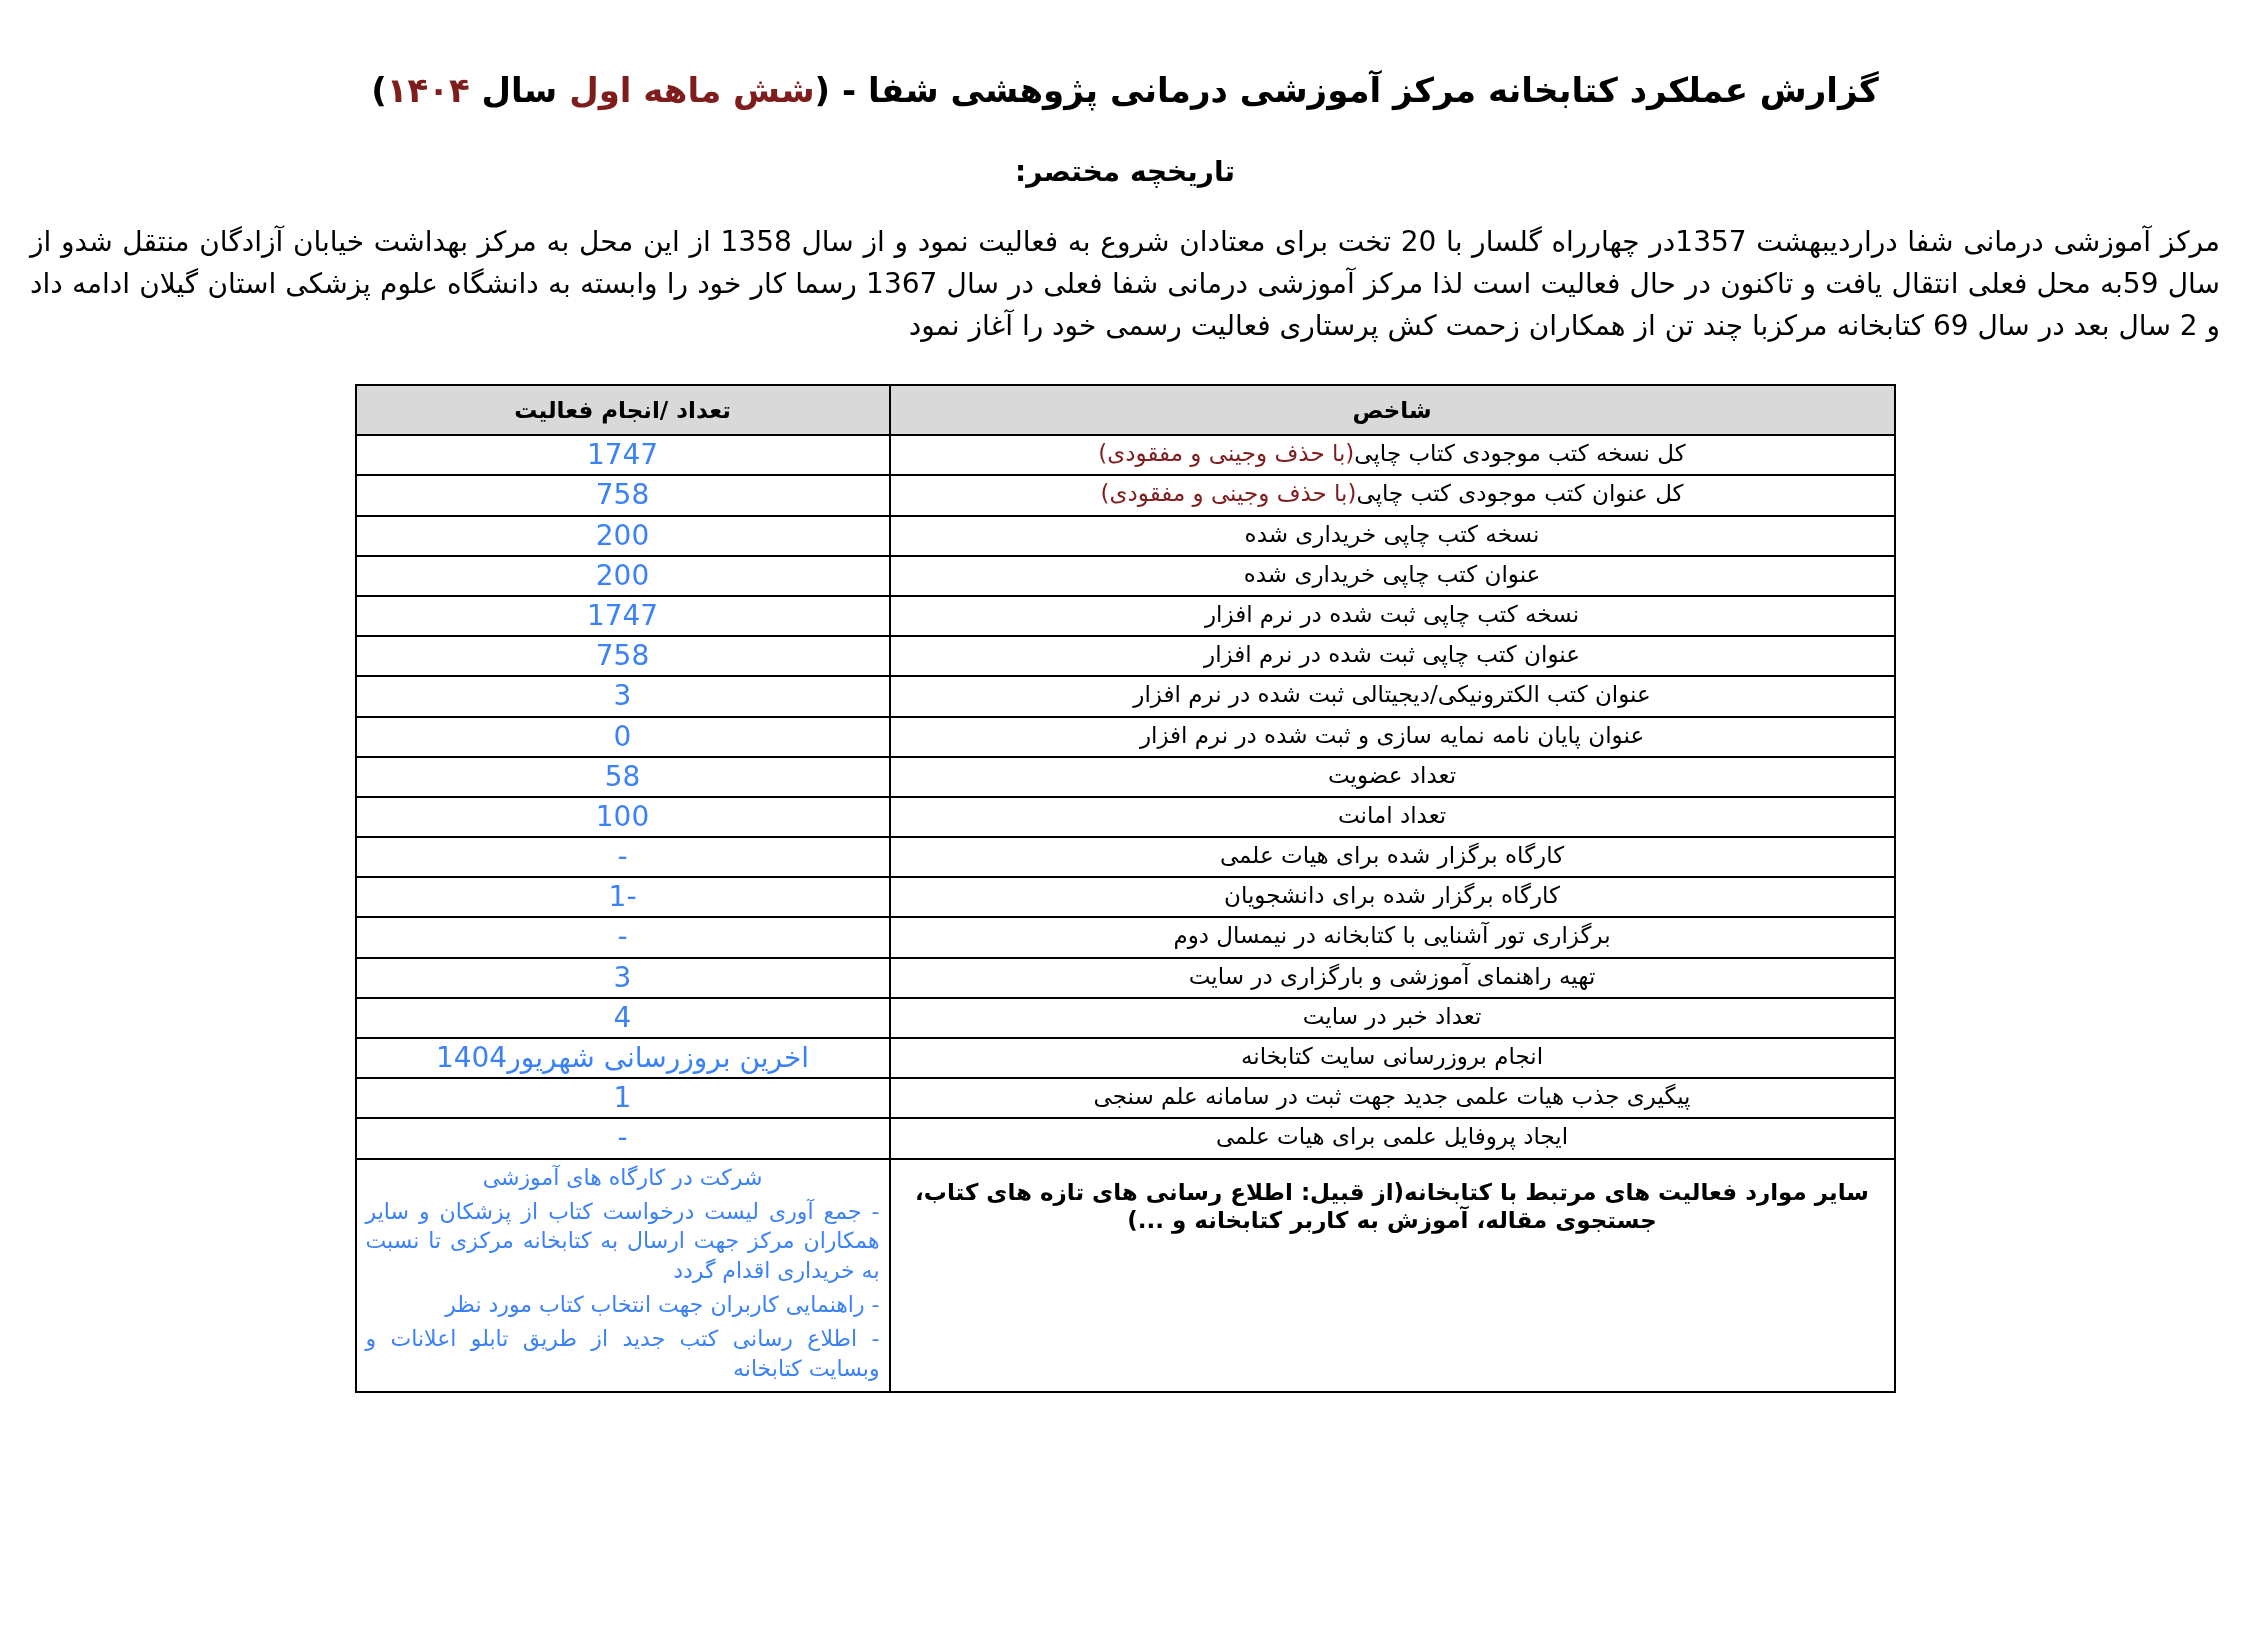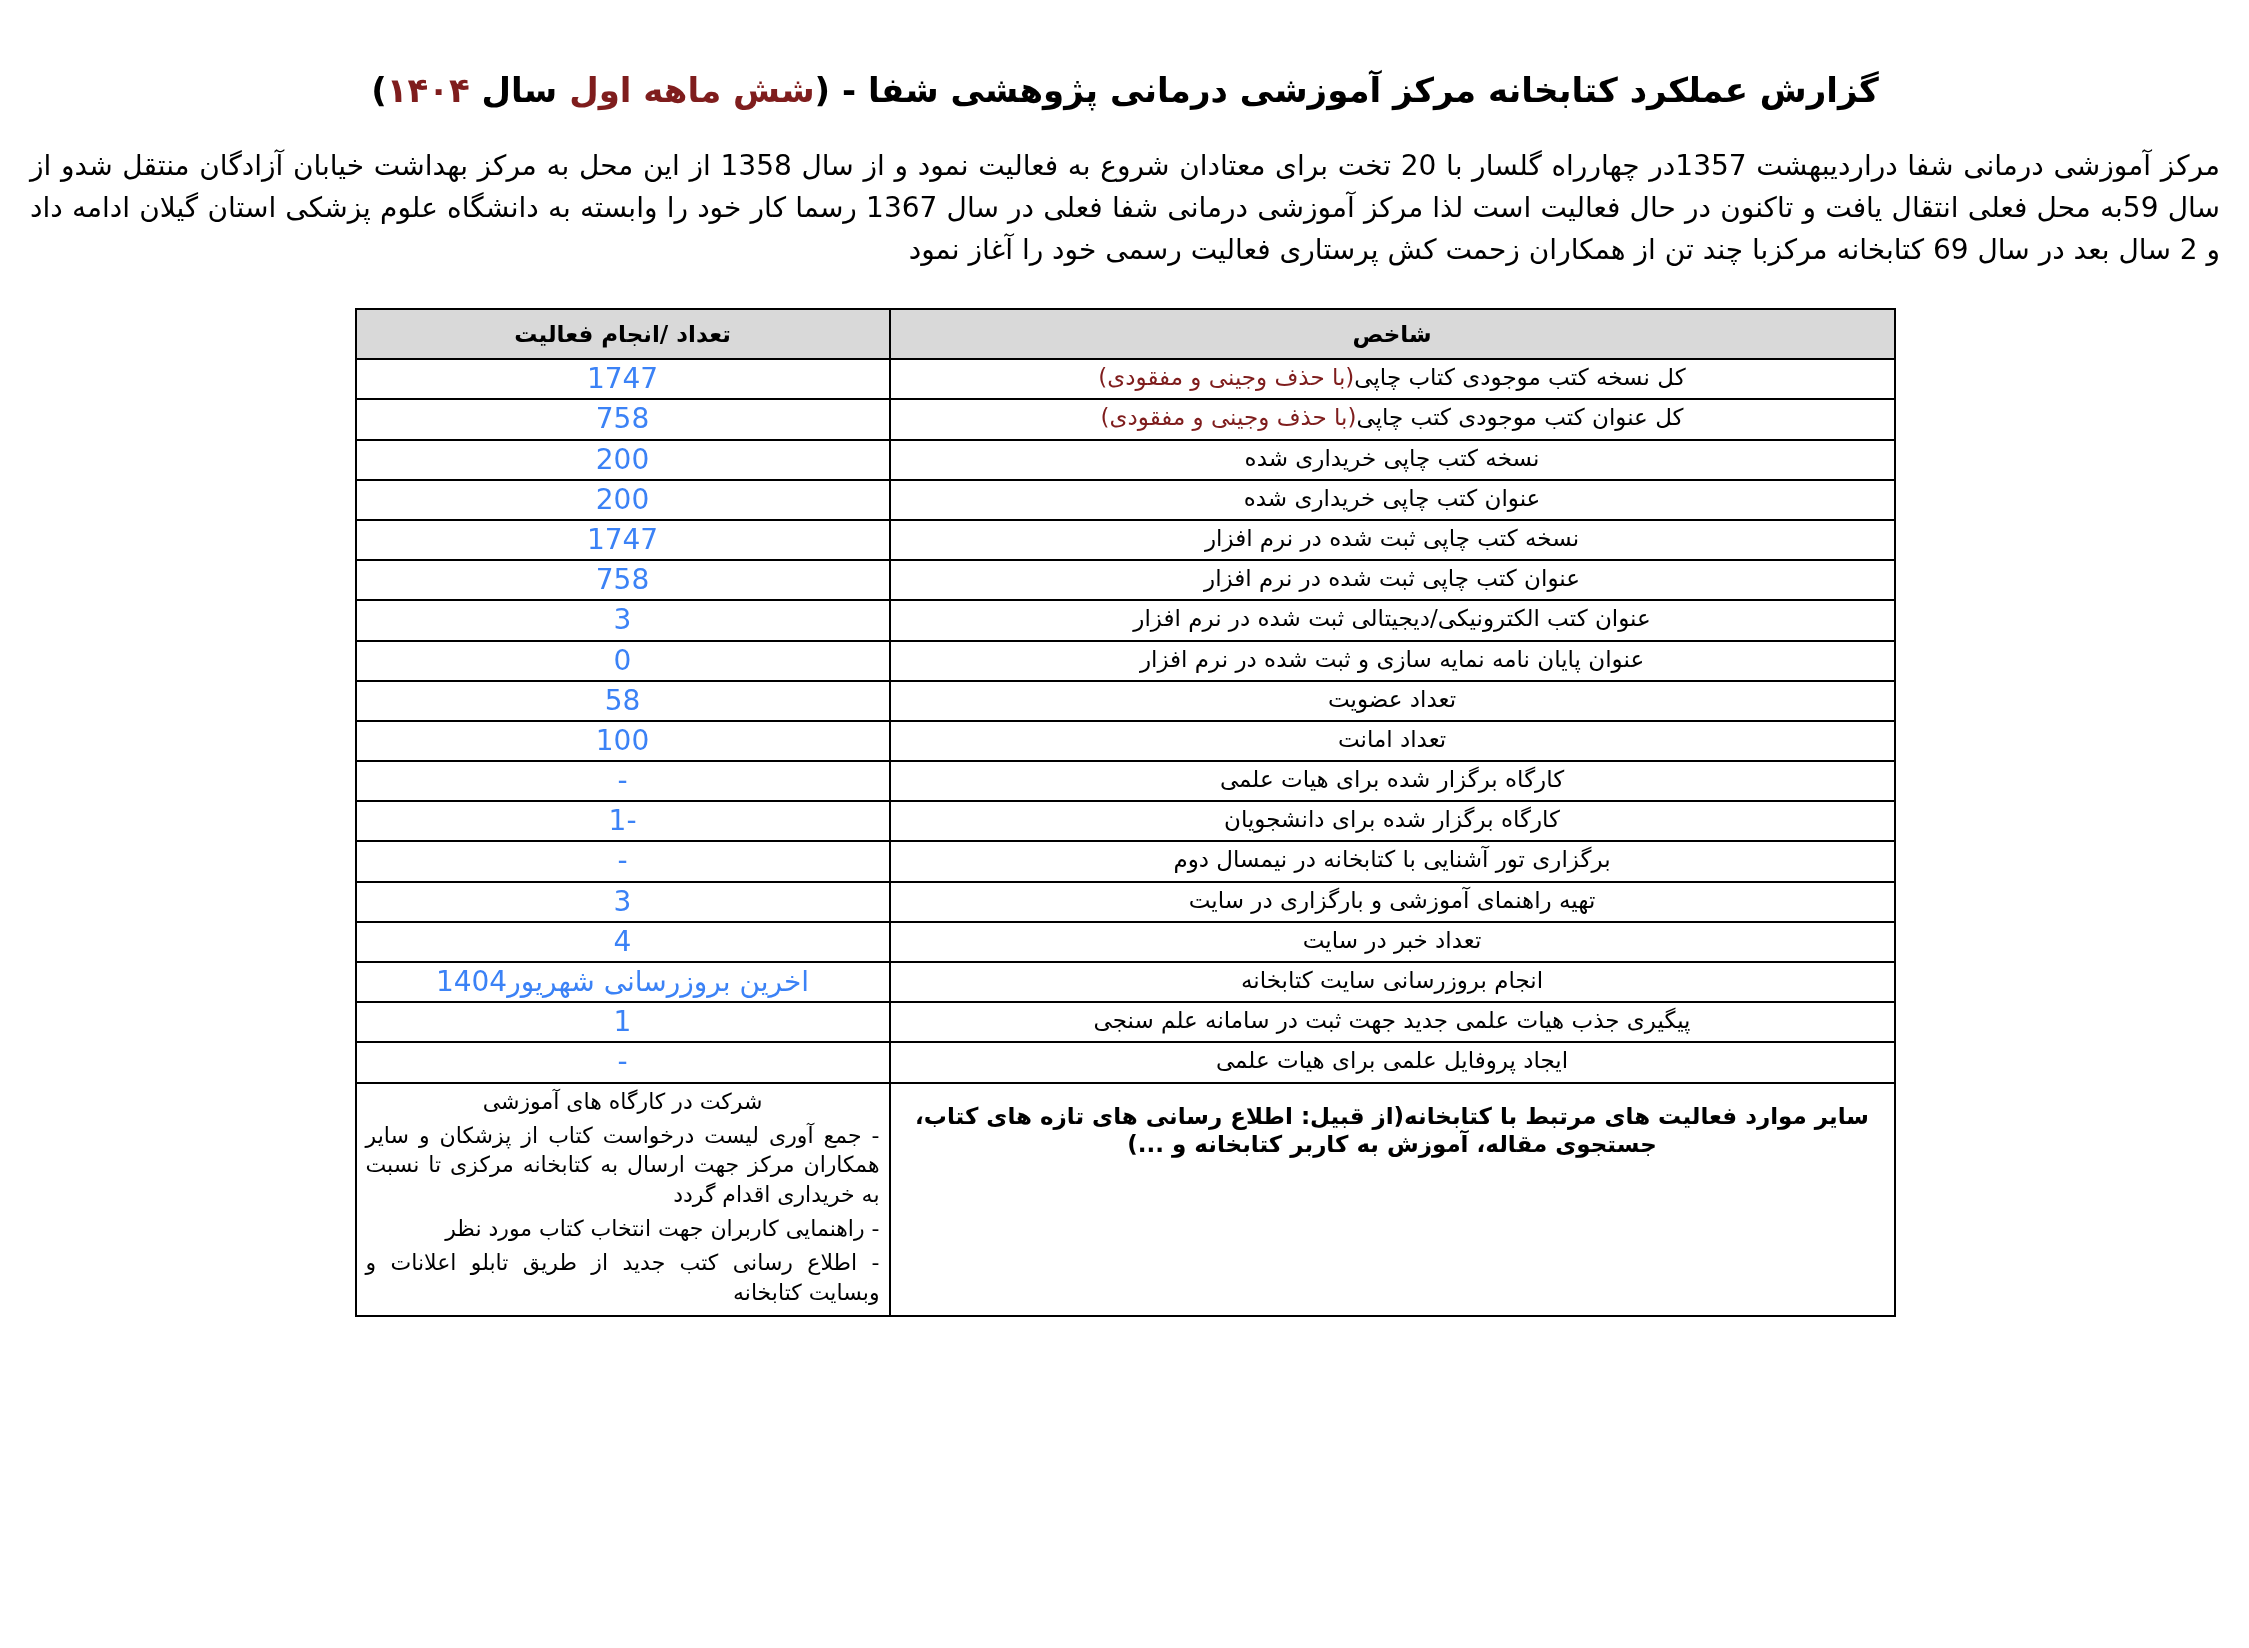--- a/index.html
+++ b/index.html
@@ -45,34 +45,35 @@
     font-size:28px;text-align:center;vertical-align:middle;
     color:#3b82f6;unicode-bidi:plaintext;line-height:1.15;
   }
   tr.last-row td.label{
     vertical-align:top;padding-top:18px;height:auto;font-weight:bold;
   }
   td.activities{
     vertical-align:top;padding:4.4px 10.4px;height:auto;
   }
   .activity{
-    font-size:22px;color:#000000;text-align:justify;line-height:1.35;
+    font-size:22px;color:#3b82f6;text-align:justify;line-height:1.35;
     margin-bottom:4.4px;
   }
   .activity.first{text-align:center;}
 </style>
 </head>
 <body>
 
 <div class="page">
 
   <div class="title">
     <span>گزارش عملکرد کتابخانه مرکز آموزشی درمانی پژوهشی شفا - (</span><span class="red">شش ماهه اول</span><span> سال </span><span class="red">۱۴۰۴</span><span>)</span>
   </div>
 
+  <div class="section-heading">تاریخچه مختصر:</div>
 
   <p class="history">مرکز آموزشی درمانی شفا دراردیبهشت 1357در چهارراه گلسار با 20 تخت برای معتادان شروع به فعالیت نمود و از سال 1358 از این محل به مرکز بهداشت خیابان آزادگان منتقل شدو از سال  59به  محل فعلی انتقال یافت و تاکنون در حال فعالیت است لذا مرکز آموزشی درمانی شفا فعلی در سال 1367 رسما کار خود را وابسته به دانشگاه علوم پزشکی استان گیلان ادامه داد و 2 سال بعد در سال 69 کتابخانه مرکزبا چند تن از همکاران زحمت کش پرستاری فعالیت رسمی خود را آغاز نمود</p>
 
   <table class="report">
     <thead>
       <tr>
         <th class="col-indicator">شاخص</th>
         <th class="col-count">تعداد /انجام فعالیت</th>
       </tr>
     </thead>

